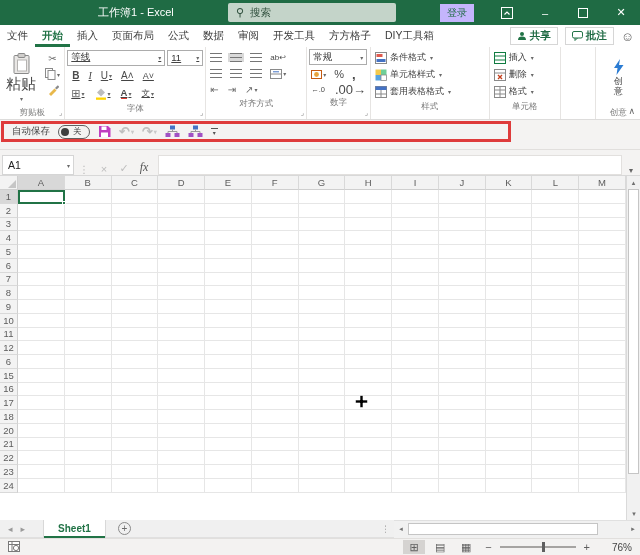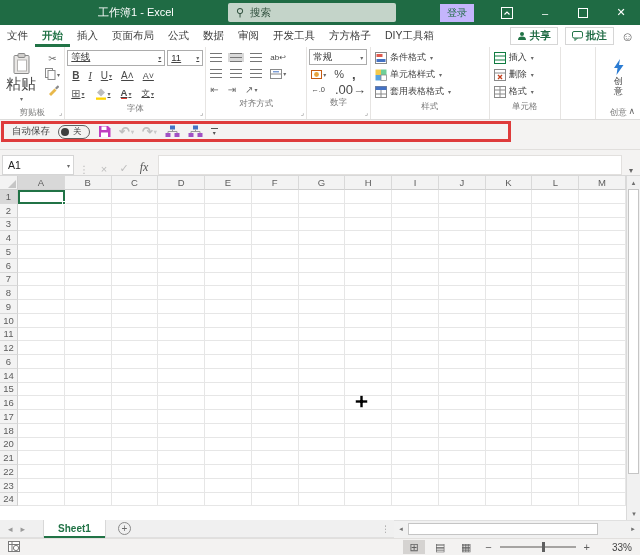--- a/index.html
+++ b/index.html
@@ -711,36 +711,20 @@
           <div class="cell"></div>
           <div class="cell"></div>
           <div class="cell"></div>
           <div class="cell"></div>
           <div class="cell"></div>
           <div class="cell"></div>
           <div class="cell"></div>
           <div class="cell"></div>
         </div>
         <div class="srow">
-          <div class="rh">14</div>
-          <div class="cell"></div>
-          <div class="cell"></div>
-          <div class="cell"></div>
-          <div class="cell"></div>
-          <div class="cell"></div>
-          <div class="cell"></div>
-          <div class="cell"></div>
-          <div class="cell"></div>
-          <div class="cell"></div>
-          <div class="cell"></div>
-          <div class="cell"></div>
-          <div class="cell"></div>
-          <div class="cell"></div>
-        </div>
-        <div class="srow">
           <div class="rh">15</div>
           <div class="cell"></div>
           <div class="cell"></div>
           <div class="cell"></div>
           <div class="cell"></div>
           <div class="cell"></div>
           <div class="cell"></div>
           <div class="cell"></div>
           <div class="cell"></div>
           <div class="cell"></div>
@@ -918,17 +902,17 @@
     </span>
     <span class="sb-right">
       <span class="viewbtn active">⊞</span>
       <span class="viewbtn">▤</span>
       <span class="viewbtn">▦</span>
       <span class="zoom-minus">−</span>
       <span class="zoom-track">
           <span class="zoom-thumb"></span>
         </span>
       <span class="zoom-plus">+</span>
-      <span class="zoom-pct">33%</span>
+      <span class="zoom-pct">76%</span>
     </span>
   </div>
 
 </div>
 
 </body></html>

